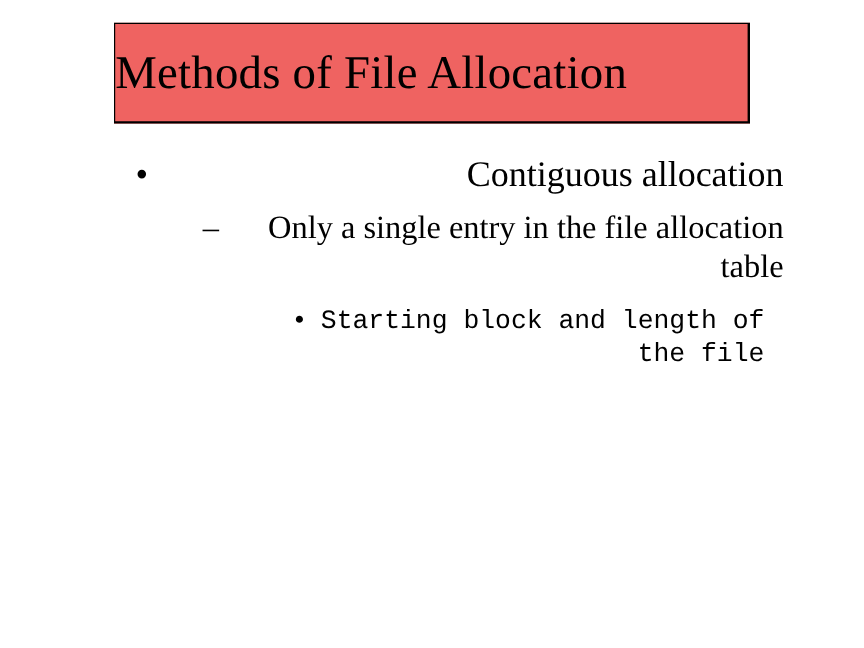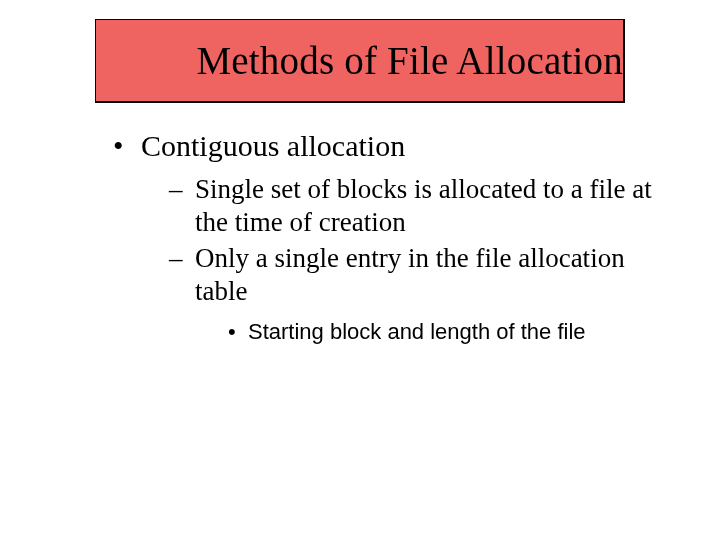--- a/index.html
+++ b/index.html
@@ -24,21 +24,21 @@
     top: 19px;
     width: 530px;
     height: 84px;
     background: #ef6361;
     border: 1px solid #000;
     border-bottom-width: 2px;
     border-right-width: 2px;
     box-sizing: border-box;
     display: flex;
     align-items: center;
-    justify-content: flex-end;
+    justify-content: flex-start;
   }
   .title-text {
     font-size: 39px;
     font-weight: 400;
     letter-spacing: 0.2px;
     text-align: center;
   }
   .content {
     position: absolute;
     left: 113px;
@@ -49,20 +49,21 @@
     list-style: none;
     margin: 0;
     padding: 0;
   }
   ul.lvl1 > li {
     position: relative;
     padding-left: 28px;
     font-size: 30px;
     line-height: 1.22;
     margin: 0 0 10px 0;
+    text-align: right;
   }
   ul.lvl1 > li::before {
     content: "•";
     position: absolute;
     left: 0;
     top: 0;
     font-size: 30px;
   }
   ul.lvl2 {
     list-style: none;
@@ -84,24 +85,24 @@
     font-size: 27px;
   }
   ul.lvl3 {
     list-style: none;
     margin: 10px 0 12px 0;
     padding: 0 0 0 32px;
   }
   ul.lvl3 > li {
     position: relative;
     padding-left: 20px;
-    font-family: Liberation Sans, sans-serif;
+    font-family: Liberation Mono, monospace;
     font-size: 22px;
     line-height: 1.25;
-    margin: 1px;
+    margin: 16px;
   }
   ul.lvl3 > li::before {
     content: "•";
     position: absolute;
     left: 0;
     top: 0;
     font-size: 22px;
   }
 </style>
 </head>
@@ -112,23 +113,20 @@
   <div class="title-banner">
     <div class="title-text">Methods of File Allocation</div>
   </div>
 
   <div class="content">
     <ul class="lvl1">
       <li>
         <span>Contiguous allocation</span>
         <ul class="lvl2">
           <li>
-            <span>Single set of blocks is allocated to a file at the time of creation</span>
-          </li>
-          <li>
             <span>Only a single entry in the file allocation table</span>
             <ul class="lvl3">
               <li>
                 <span>Starting block and length of the file</span>
               </li>
             </ul>
           </li>
         </ul>
       </li>
     </ul>

